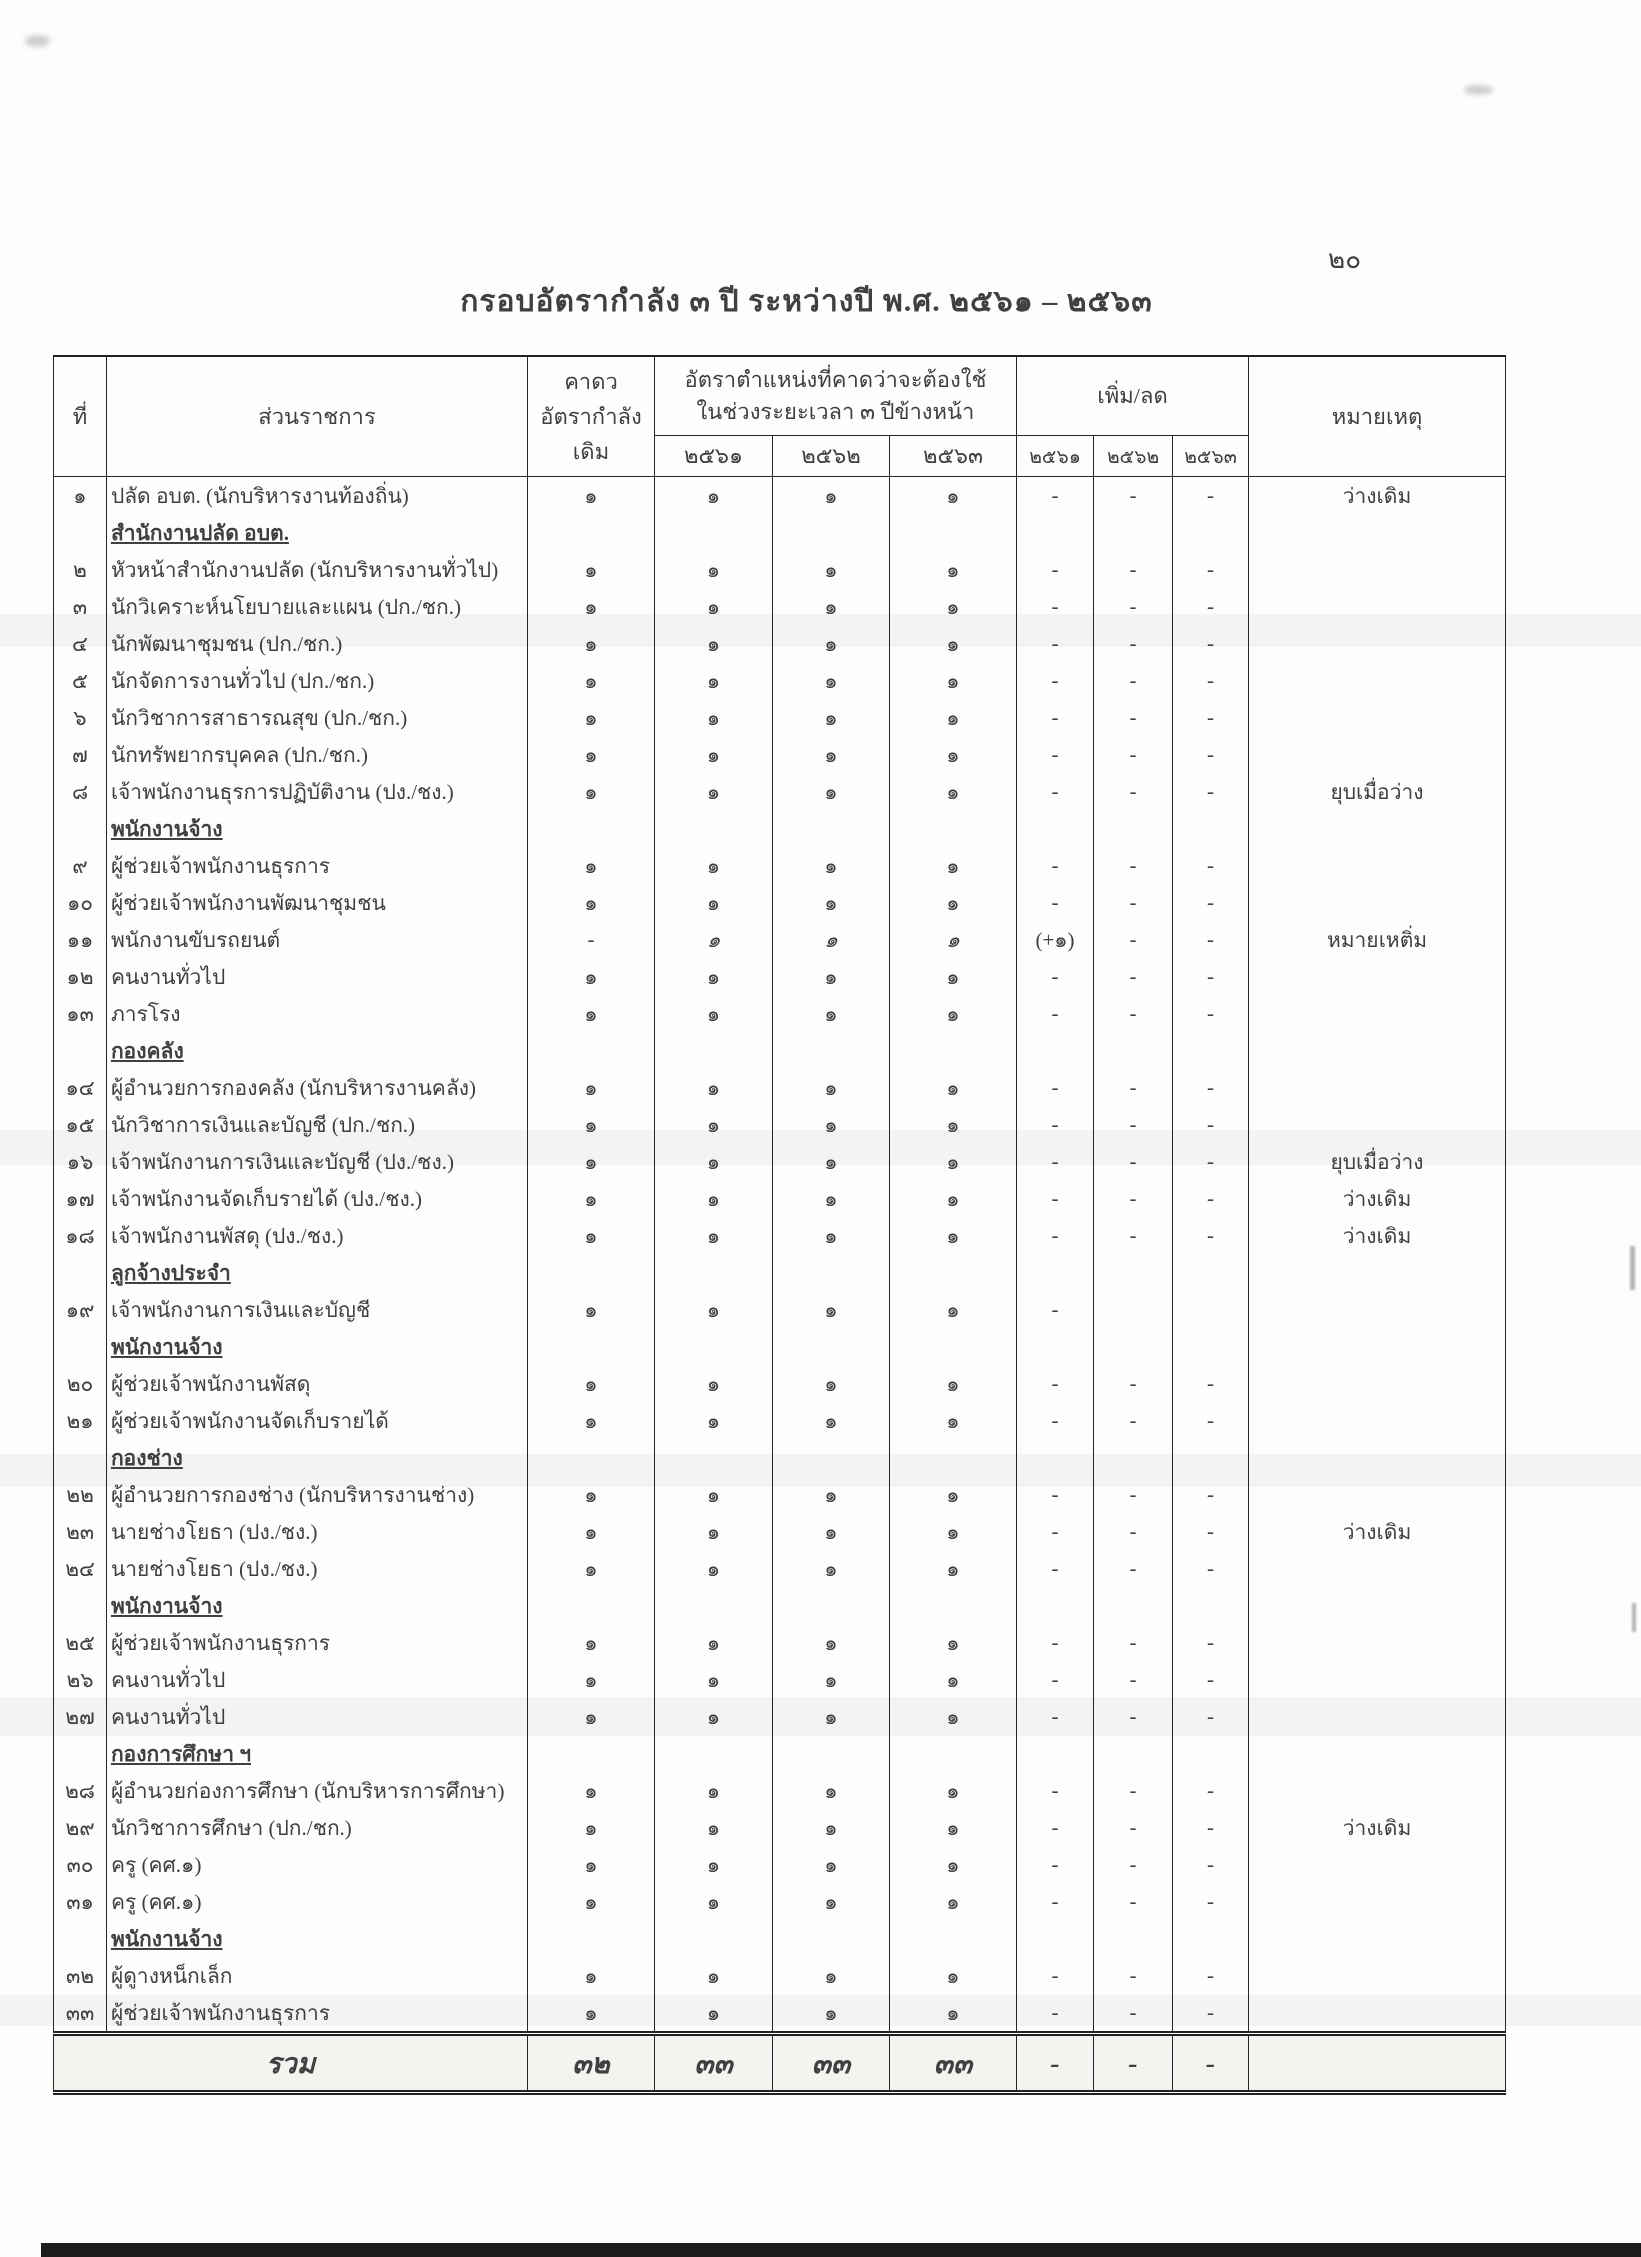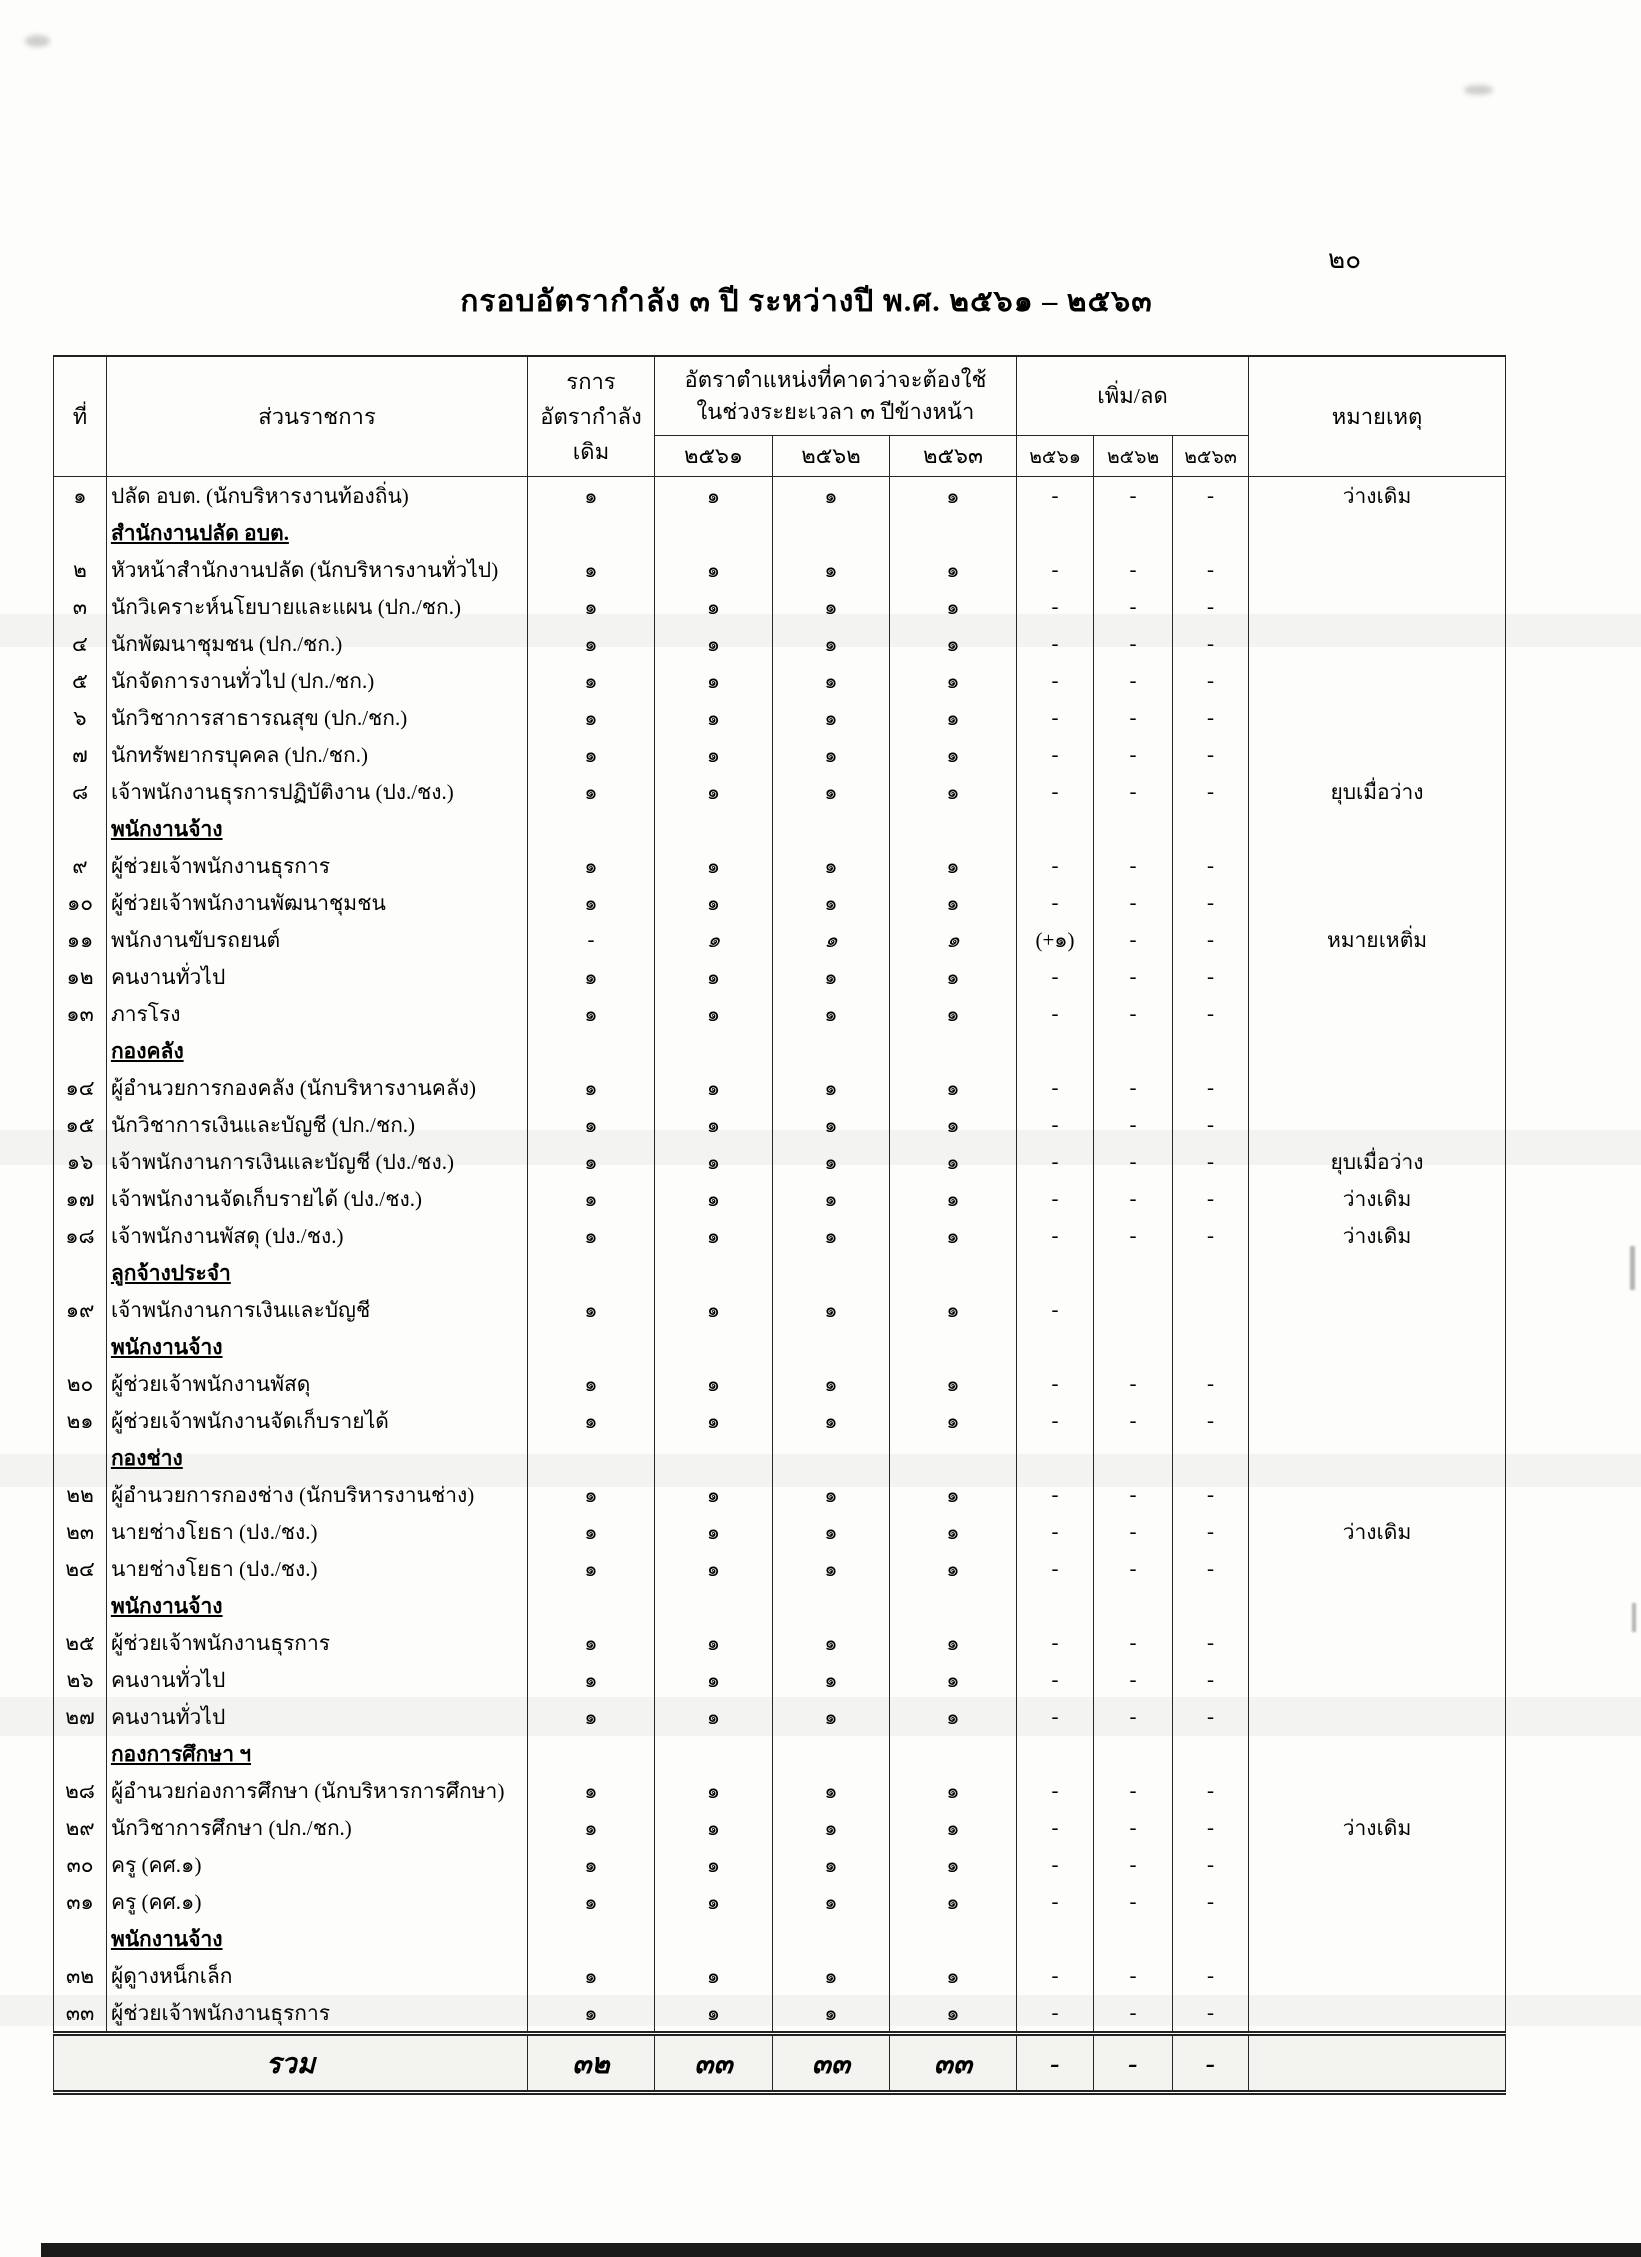--- a/index.html
+++ b/index.html
@@ -1,19 +1,19 @@
 <!DOCTYPE html>
 <html><head>
 <meta charset="utf-8">
 <style>
   html,body { margin:0; padding:0; background:#e8e8e6; }
   .page {
     position:relative; width:1641px; height:2257px; margin:0 auto;
     background:#fdfdfb; overflow:hidden;
-    font-family:"Liberation Serif","DejaVu Sans",serif; color:#000000;
+    font-family:"Liberation Serif","DejaVu Sans",serif; color:#404040;
   }
   .page-number { position:absolute; top:238px; left:1328px; font-size:26px; }
   .doc-title {
     position:absolute; top:277px; left:39px; width:1535px; text-align:center;
     font-size:30px; font-weight:bold; letter-spacing:1px;
   }
   table.doc-table {
     position:absolute; top:355px; left:53px; width:1453px;
     border-collapse:collapse; table-layout:fixed;
   }
@@ -77,21 +77,21 @@
         <col style="width:79px">
         <col style="width:76px">
       <col style="width:257px">
     </colgroup>
     <thead>
       <tr class="h1" style="height:79px;">
         <th rowspan="2">ที่</th>
         <th rowspan="2">ส่วนราชการ</th>
         <th rowspan="2" class="orig-frame-cell">
           <div class="orig-frame-inner">
-            <span>รการ</span>
+            <span>คาดว</span>
             <span>อัตรากำลัง</span>
             <span>เดิม</span>
           </div>
         </th>
         <th colspan="3">
           <div class="group-two-line">
             <div>อัตราตำแหน่งที่คาดว่าจะต้องใช้</div>
             <div>ในช่วงระยะเวลา ๓ ปีข้างหน้า</div>
           </div>
         </th>

